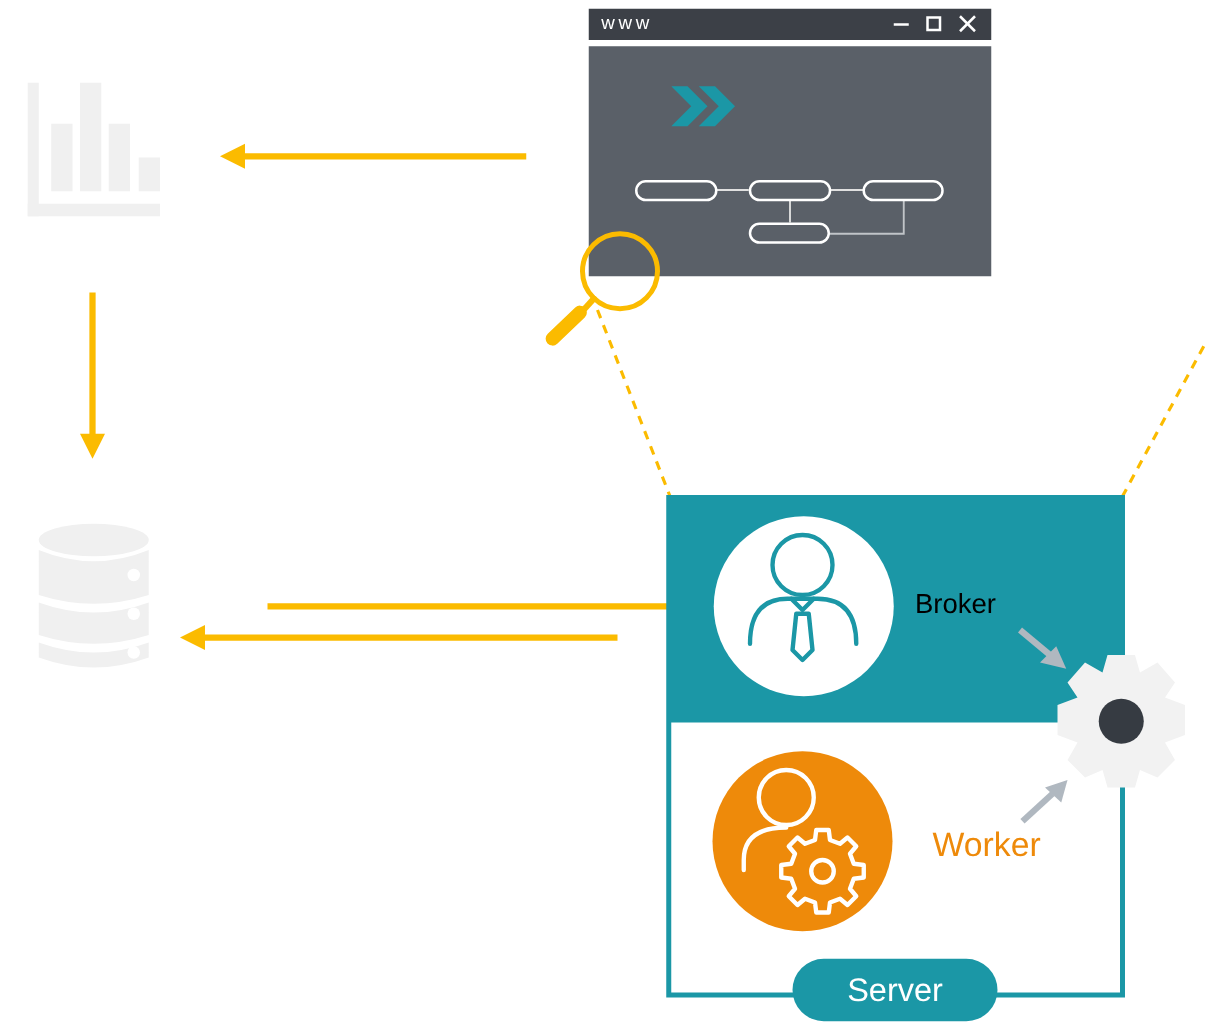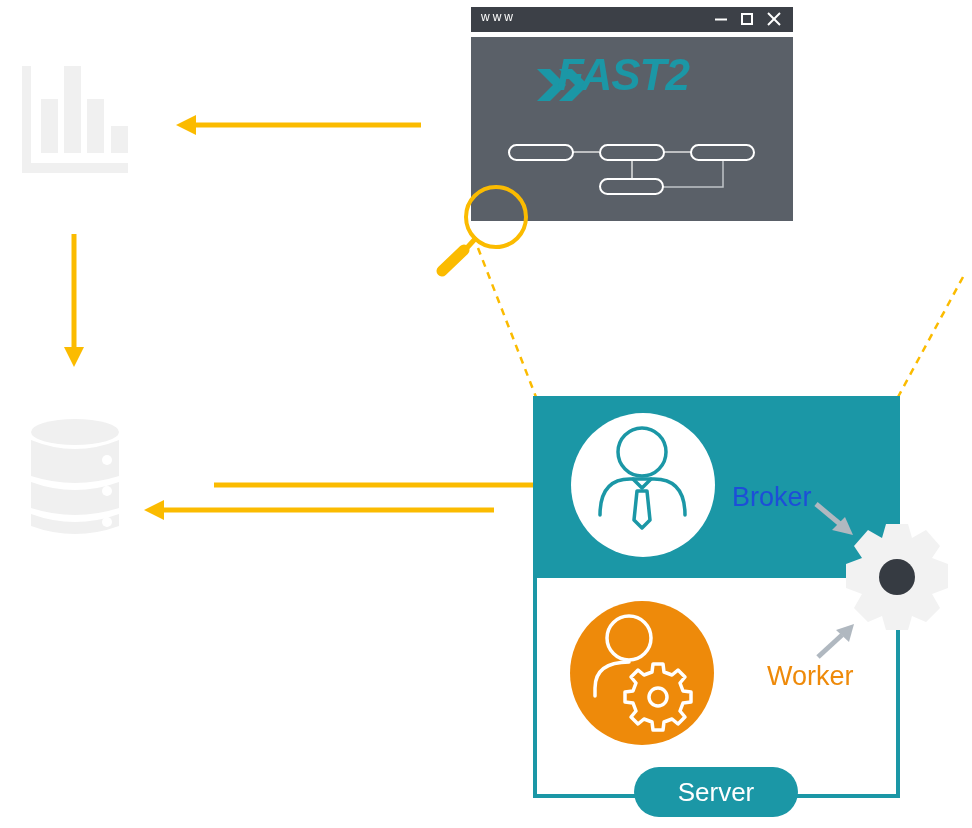--- a/index.html
+++ b/index.html
@@ -3,30 +3,30 @@
 <meta charset="utf-8">
 <style>
   html, body { margin: 0; padding: 0; background: #ffffff; }
   body { width: 972px; height: 828px; position: relative; overflow: hidden;
          font-family: "Liberation Sans", "DejaVu Sans", sans-serif; }
   .abs { position: absolute; }
   svg { display: block; }
 
   
   .win-titlebar { left: 471px; top: 7px; width: 322px; height: 25px; background: #3c4047; }
-  .win-www { left: 10px; top: 3px; color: #ffffff; font-size: 12px; letter-spacing: 3px; }
+  .win-www { left: 10px; top: 3px; color: #ffffff; font-size: 15px; letter-spacing: 3px; }
   .win-body { left: 471px; top: 37px; width: 322px; height: 184px; background: #5a6068; }
   .fast2-text { left: 86px; top: 13px; font-family: "Liberation Sans", sans-serif; font-style: italic;
                 font-weight: bold; font-size: 44px; color: #1b97a6; letter-spacing: -1px; }
   .broker-panel { left: 534px; top: 397px; width: 365px; height: 181px; background: #1b97a6; }
   .server-pill { left: 634px; top: 767px; width: 164px; height: 50px; border-radius: 25px;
                  background: #1b97a6; color: #ffffff; font-size: 26px; font-weight: normal;
                  display: flex; align-items: center; justify-content: center; }
-  .broker-label { left: 732px; top: 482px; color: #1d4ed8; font-size: 27px; }
-  .worker-label { left: 746px; top: 661px; color: #ee8a0a; font-size: 27px; margin-left: 21px; }
+  .broker-label { left: 732px; top: 470px; color: #000000; font-size: 22px; }
+  .worker-label { left: 746px; top: 661px; color: #ee8a0a; font-size: 27px; }
 </style>
 </head>
 <body>
 
 <svg class="abs" style="left:0;top:0" width="972" height="828">
   <defs>
     <marker id="yhead" markerWidth="6" markerHeight="6" refX="3" refY="3" orient="auto" markerUnits="userSpaceOnUse">
     </marker>
   </defs>
 
@@ -86,21 +86,20 @@
         <line x1="57" y1="2" x2="69" y2="14" stroke="#fff" stroke-width="2"></line>
         <line x1="69" y1="2" x2="57" y2="14" stroke="#fff" stroke-width="2"></line>
       </g>
   </svg>
 </div>
 <div class="abs win-body">
   <svg class="abs" style="left:66px;top:28px" width="60" height="40">
     <polygon points="0,4 13,4 29,20 13,36 0,36 16,20" fill="#1b97a6"></polygon>
     <polygon points="22,4 35,4 51,20 35,36 22,36 38,20" fill="#1b97a6"></polygon>
   </svg>
-  <span class="abs fast2-text">FAST2</span>
   <svg class="abs" style="left:30px;top:100px" width="260" height="65">
     <line x1="72" y1="15" x2="98" y2="15" stroke="#e0e0e0" stroke-width="1.5"></line>
     <line x1="163" y1="15" x2="190" y2="15" stroke="#e0e0e0" stroke-width="1.5"></line>
     <line x1="131" y1="23" x2="131" y2="41" stroke="#e0e0e0" stroke-width="1.5"></line>
     <polyline points="162,50 222,50 222,23" fill="none" stroke="#c0c4c8" stroke-width="1.5"></polyline>
     <rect x="8" y="8" width="64" height="15" rx="7.5" fill="none" stroke="#fff" stroke-width="2"></rect>
     <rect x="99" y="8" width="64" height="15" rx="7.5" fill="none" stroke="#fff" stroke-width="2"></rect>
     <rect x="190" y="8" width="63" height="15" rx="7.5" fill="none" stroke="#fff" stroke-width="2"></rect>
     <rect x="99" y="42" width="63" height="15" rx="7.5" fill="none" stroke="#fff" stroke-width="2"></rect>
   </svg>

